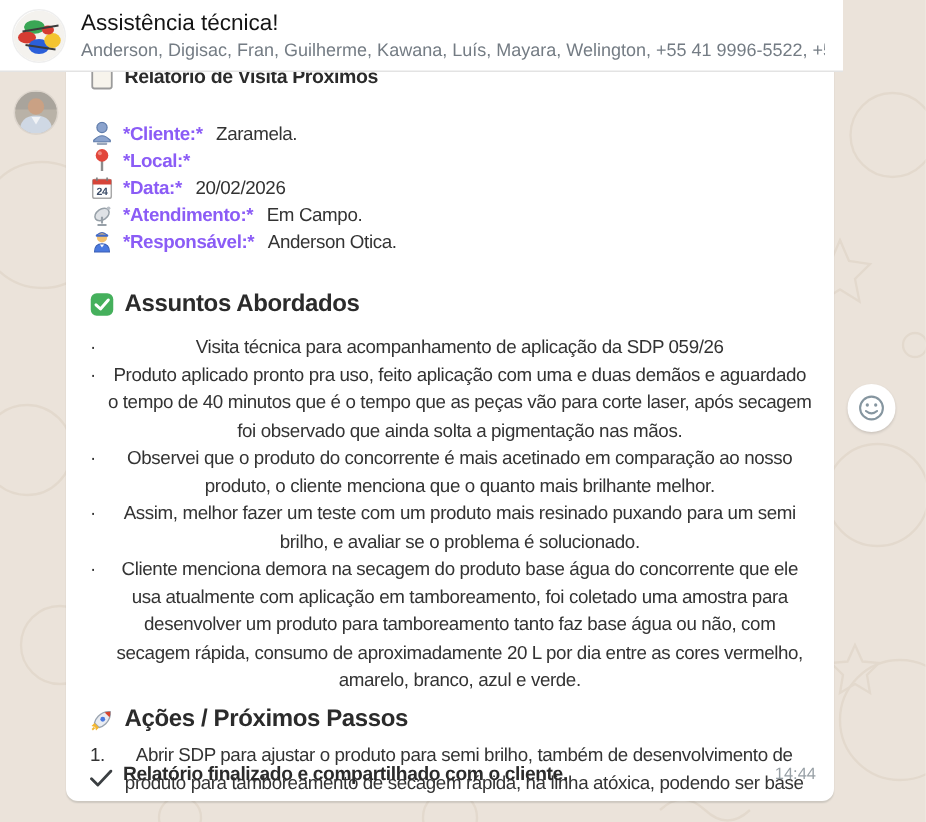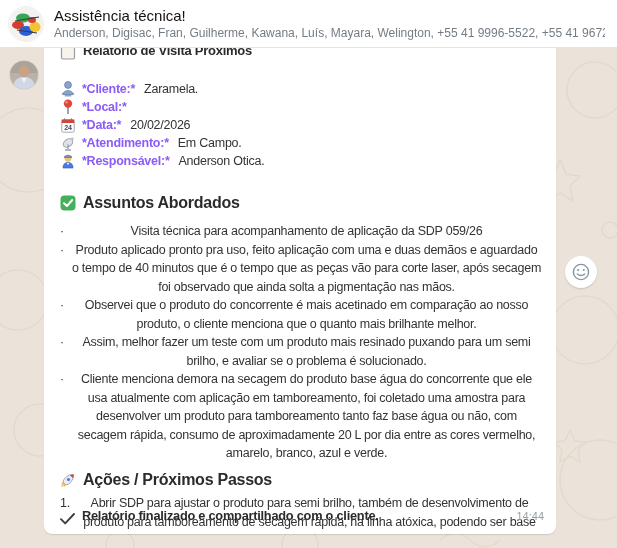--- a/index.html
+++ b/index.html
@@ -4,21 +4,21 @@
 <style>
   * { margin:0; padding:0; box-sizing:border-box; }
   html,body { width:617px; height:548px; overflow:hidden;
     font-family:"Liberation Sans", sans-serif; background:#ece5dd; }
 
   
   .chat-area { position:absolute; inset:0; background:#ebe3da; }
   .doodles { position:absolute; inset:0; opacity:.55; }
 
   
-  .header { position:absolute; top:0; left:0; width:617px; height:48px;
+  .header { position:absolute; top:0; left:0; width:562px; height:48px;
     background:#ffffff; border-bottom:1px solid #e3e3e3; z-index:30;
     display:flex; align-items:center; padding:0 12px 0 8px; }
   .group-avatar { width:36px; height:36px; border-radius:50%; overflow:hidden;
     flex:0 0 36px; border:1px solid #eee; background:#fff; }
   .header-text { margin-left:10px; min-width:0; flex:1; }
   .group-title { font-size:15px; color:#141414; line-height:18px;
     white-space:nowrap; overflow:hidden; }
   .group-subtitle { font-size:12px; color:#747c84; line-height:16px;
     white-space:nowrap; overflow:hidden; }
 

